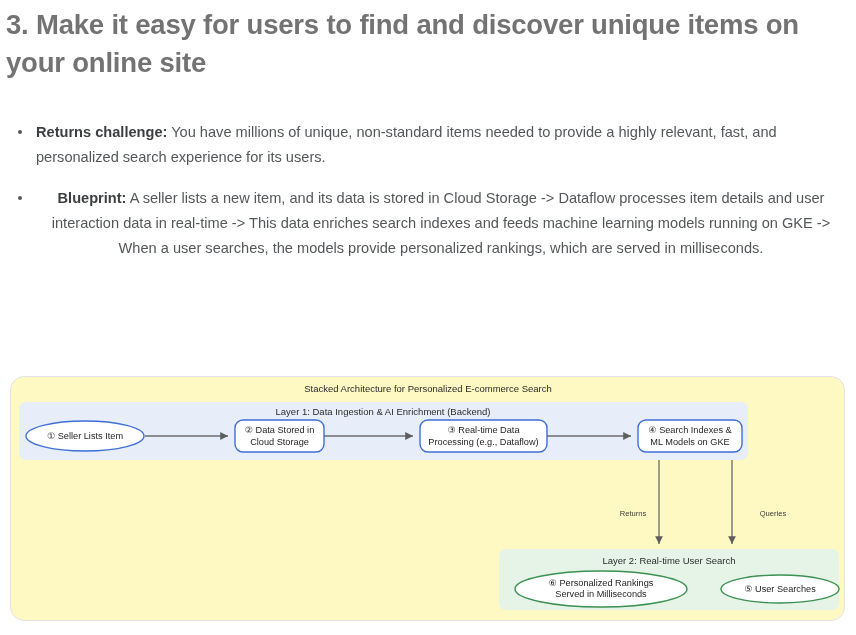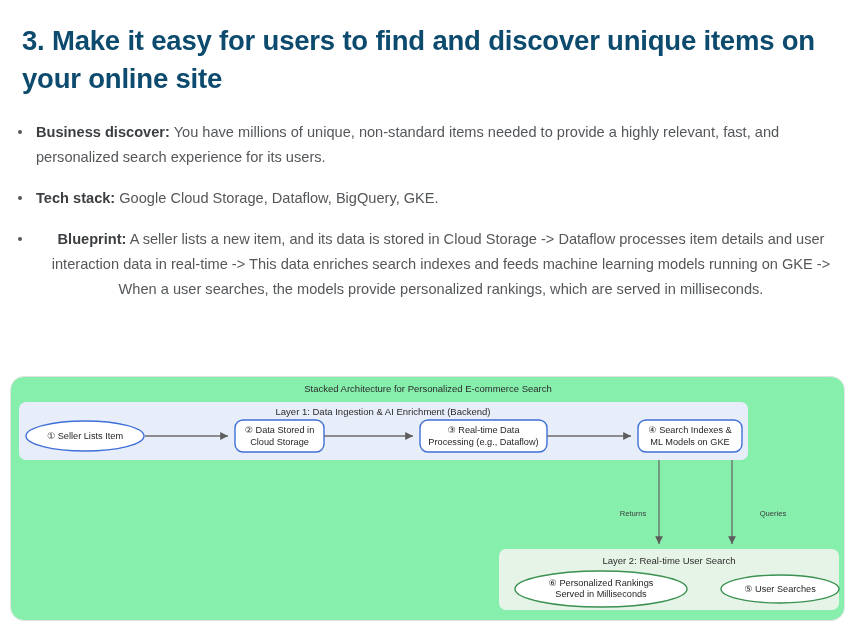--- a/index.html
+++ b/index.html
@@ -15,26 +15,26 @@
     color: #4a4a4a;
     overflow: hidden;
   }
 
   
   .page-title {
     position: absolute;
     left: 6px;
     top: 6px;
     width: 800px;
-    margin: 16px;
+    margin: 0;
     font-size: 27.5px;
     line-height: 38px;
     font-weight: 700;
     letter-spacing: -0.2px;
-    color: #0c4a6e;
+    color: #737373;
   }
 
   
   .bullets {
     position: absolute;
     left: 10px;
     top: 120px;
     width: 836px;
     margin: 0;
     padding: 0;
@@ -66,21 +66,21 @@
   
   .diagram-card {
     position: absolute;
     left: 10px;
     top: 376px;
     width: 835px;
     height: 245px;
     box-sizing: border-box;
     border: 1px solid #e3e3e3;
     border-radius: 14px;
-    background: #86efac;
+    background: #fef9c3;
   }
   .diagram-svg {
     position: absolute;
     left: 0;
     top: 0;
     width: 835px;
     height: 245px;
     display: block;
   }
   .dg-title {
@@ -106,27 +106,23 @@
 </style>
 </head>
 <body>
 
 <h1 class="page-title">3. Make it easy for users to find and discover unique items on your online site</h1>
 
 <ul class="bullets">
 
   <li class="bullet">
     <span class="dot"></span>
-    <b>Business discover:</b><span> You have millions of unique, non-standard items needed to provide a highly relevant, fast, and personalized search experience for its users.</span>
+    <b>Returns challenge:</b><span> You have millions of unique, non-standard items needed to provide a highly relevant, fast, and personalized search experience for its users.</span>
   </li>
 
-  <li class="bullet">
-    <span class="dot"></span>
-    <b>Tech stack:</b><span> Google Cloud Storage, Dataflow, BigQuery, GKE.</span>
-  </li>
 
   <li class="bullet">
     <span class="dot"></span>
     <b>Blueprint:</b><span> A seller lists a new item, and its data is stored in Cloud Storage -&gt; Dataflow processes item details and user interaction data in real-time -&gt; This data enriches search indexes and feeds machine learning models running on GKE -&gt; When a user searches, the models provide personalized rankings, which are served in milliseconds.</span>
   </li>
 
 </ul>
 
 <div class="diagram-card">
   <svg class="diagram-svg" viewBox="0 0 835 245">

